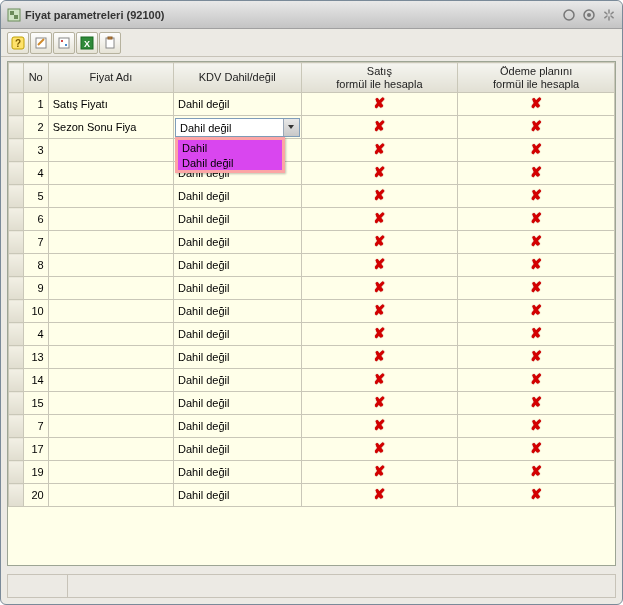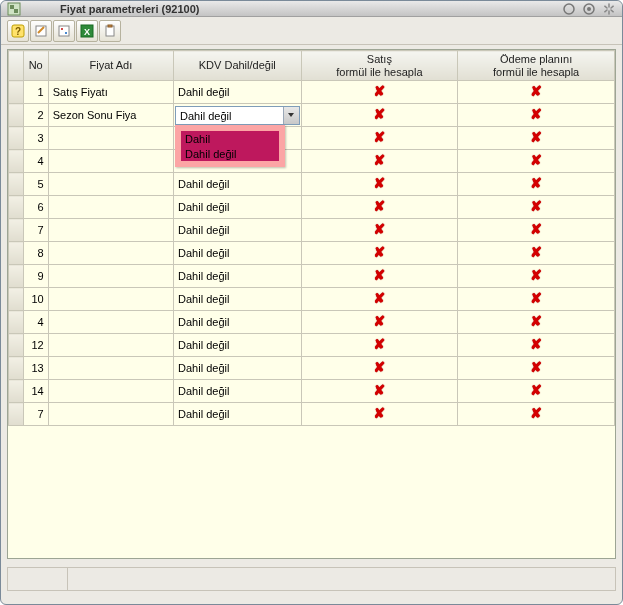--- a/index.html
+++ b/index.html
@@ -7,27 +7,26 @@
   body { background: #fff; width: 623px; height: 605px; overflow: hidden; }
 
   .window {
     width: 623px; height: 605px;
     border: 1px solid #7a8a99;
     border-radius: 6px;
     background: #eceae4;
     display: flex; flex-direction: column;
   }
   .titlebar {
-    height: 16px;
+    height: 28px;
     background: linear-gradient(to bottom, #e9e9e9 0%, #d6d6d6 50%, #c4c4c4 100%);
     border-top-left-radius: 6px; border-top-right-radius: 6px;
     display: flex; align-items: center;
     padding: 0 6px;
     border-bottom: 1px solid #a0a0a0;
-    gap: 35px;
   }
   .titlebar .app-icon {
     width: 14px; height: 14px; margin-right: 4px;
     display: inline-flex; align-items: center; justify-content: center;
   }
   .titlebar .title { flex: 1; font-weight: bold; color: #333; }
   .titlebar .winbtns { display: flex; gap: 6px; align-items: center; }
   .titlebar .winbtn { width: 14px; height: 14px; display: flex; align-items: center; justify-content: center; color: #555; }
 
   .toolbar {
@@ -111,22 +110,22 @@
   .combo .cbtn {
     width: 16px;
     background: linear-gradient(to bottom, #e8e8e8, #c8c8c8);
     border-left: 1px solid #9aa7b7;
     display: flex; align-items: center; justify-content: center;
     color: #333;
   }
   .combo-pop {
     position: absolute;
     left: 1px; right: 16px; top: 21px;
-    background: #be185d;
-    border: 6px solid #fca5a5;
+    background: #d946ef;
+    border: 3px solid #fca5a5;
     z-index: 50;
     box-shadow: 1px 1px 2px rgba(0,0,0,.25);
   }
   .combo-pop .opt { padding: 1px 4px; height: 15px; line-height: 14px; cursor: pointer; }
 
   .status {
     margin-top: 8px;
     height: 24px;
     background: #eceae4;
     border: 1px solid #c7c3b8;
@@ -328,45 +327,69 @@
             <tr>
               <td class="col-sel"></td>
               <td class="col-no">4</td>
               <td class="col-name"></td>
               <td class="col-kdv">Dahil değil</td>
               <td class="col-f1"><span class="xmark">✘</span></td>
               <td class="col-f2"><span class="xmark">✘</span></td>
             </tr>
             <tr>
               <td class="col-sel"></td>
-              <td class="col-no">12</td>
-              <td class="col-name"></td>
-              <td class="col-kdv">Dahil değil</td>
-              <td class="col-f1"><span class="xmark">✘</span></td>
-              <td class="col-f2"><span class="xmark">✘</span></td>
-            </tr>
-            <tr>
-              <td class="col-sel"></td>
               <td class="col-no">13</td>
               <td class="col-name"></td>
               <td class="col-kdv">Dahil değil</td>
               <td class="col-f1"><span class="xmark">✘</span></td>
               <td class="col-f2"><span class="xmark">✘</span></td>
             </tr>
             <tr>
               <td class="col-sel"></td>
               <td class="col-no">14</td>
               <td class="col-name"></td>
               <td class="col-kdv">Dahil değil</td>
               <td class="col-f1"><span class="xmark">✘</span></td>
               <td class="col-f2"><span class="xmark">✘</span></td>
             </tr>
             <tr>
               <td class="col-sel"></td>
+              <td class="col-no">15</td>
+              <td class="col-name"></td>
+              <td class="col-kdv">Dahil değil</td>
+              <td class="col-f1"><span class="xmark">✘</span></td>
+              <td class="col-f2"><span class="xmark">✘</span></td>
+            </tr>
+            <tr>
+              <td class="col-sel"></td>
               <td class="col-no">7</td>
+              <td class="col-name"></td>
+              <td class="col-kdv">Dahil değil</td>
+              <td class="col-f1"><span class="xmark">✘</span></td>
+              <td class="col-f2"><span class="xmark">✘</span></td>
+            </tr>
+            <tr>
+              <td class="col-sel"></td>
+              <td class="col-no">17</td>
+              <td class="col-name"></td>
+              <td class="col-kdv">Dahil değil</td>
+              <td class="col-f1"><span class="xmark">✘</span></td>
+              <td class="col-f2"><span class="xmark">✘</span></td>
+            </tr>
+            <tr>
+              <td class="col-sel"></td>
+              <td class="col-no">19</td>
+              <td class="col-name"></td>
+              <td class="col-kdv">Dahil değil</td>
+              <td class="col-f1"><span class="xmark">✘</span></td>
+              <td class="col-f2"><span class="xmark">✘</span></td>
+            </tr>
+            <tr>
+              <td class="col-sel"></td>
+              <td class="col-no">20</td>
               <td class="col-name"></td>
               <td class="col-kdv">Dahil değil</td>
               <td class="col-f1"><span class="xmark">✘</span></td>
               <td class="col-f2"><span class="xmark">✘</span></td>
             </tr>
           </tbody>
       </table>
     </div>
 
     <div class="status">

